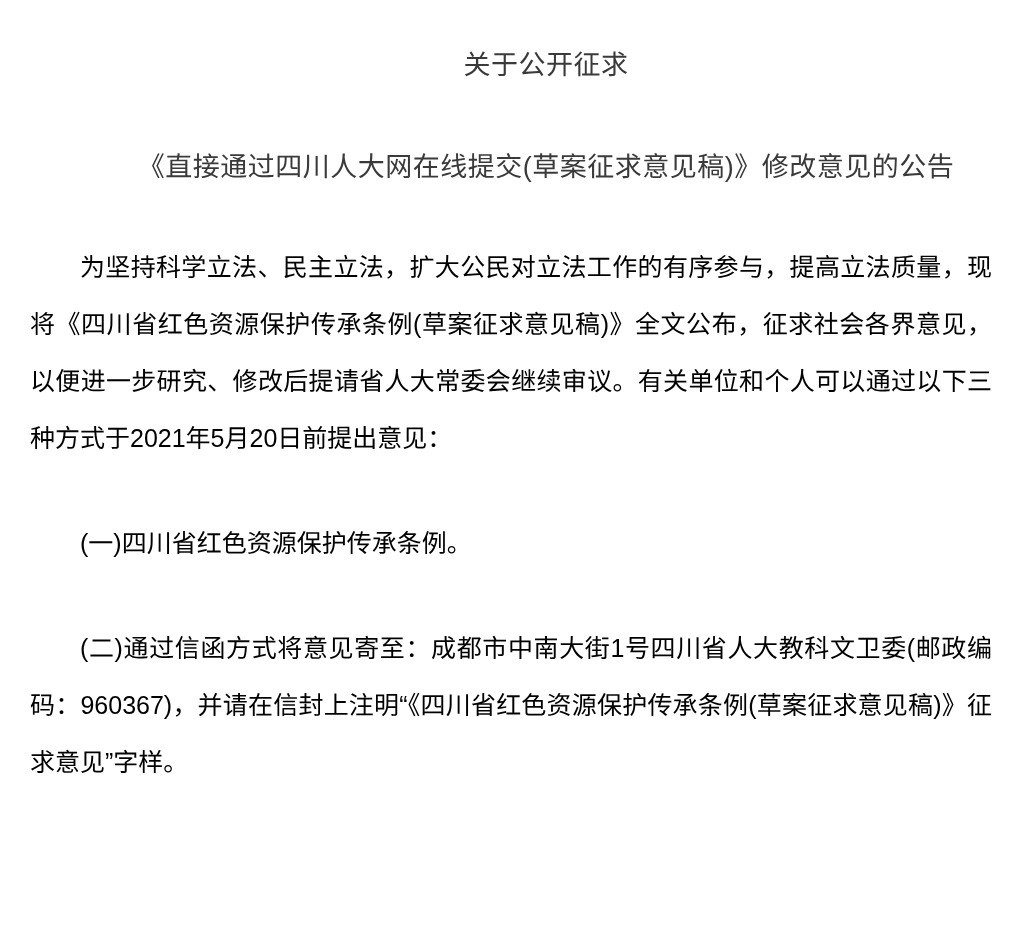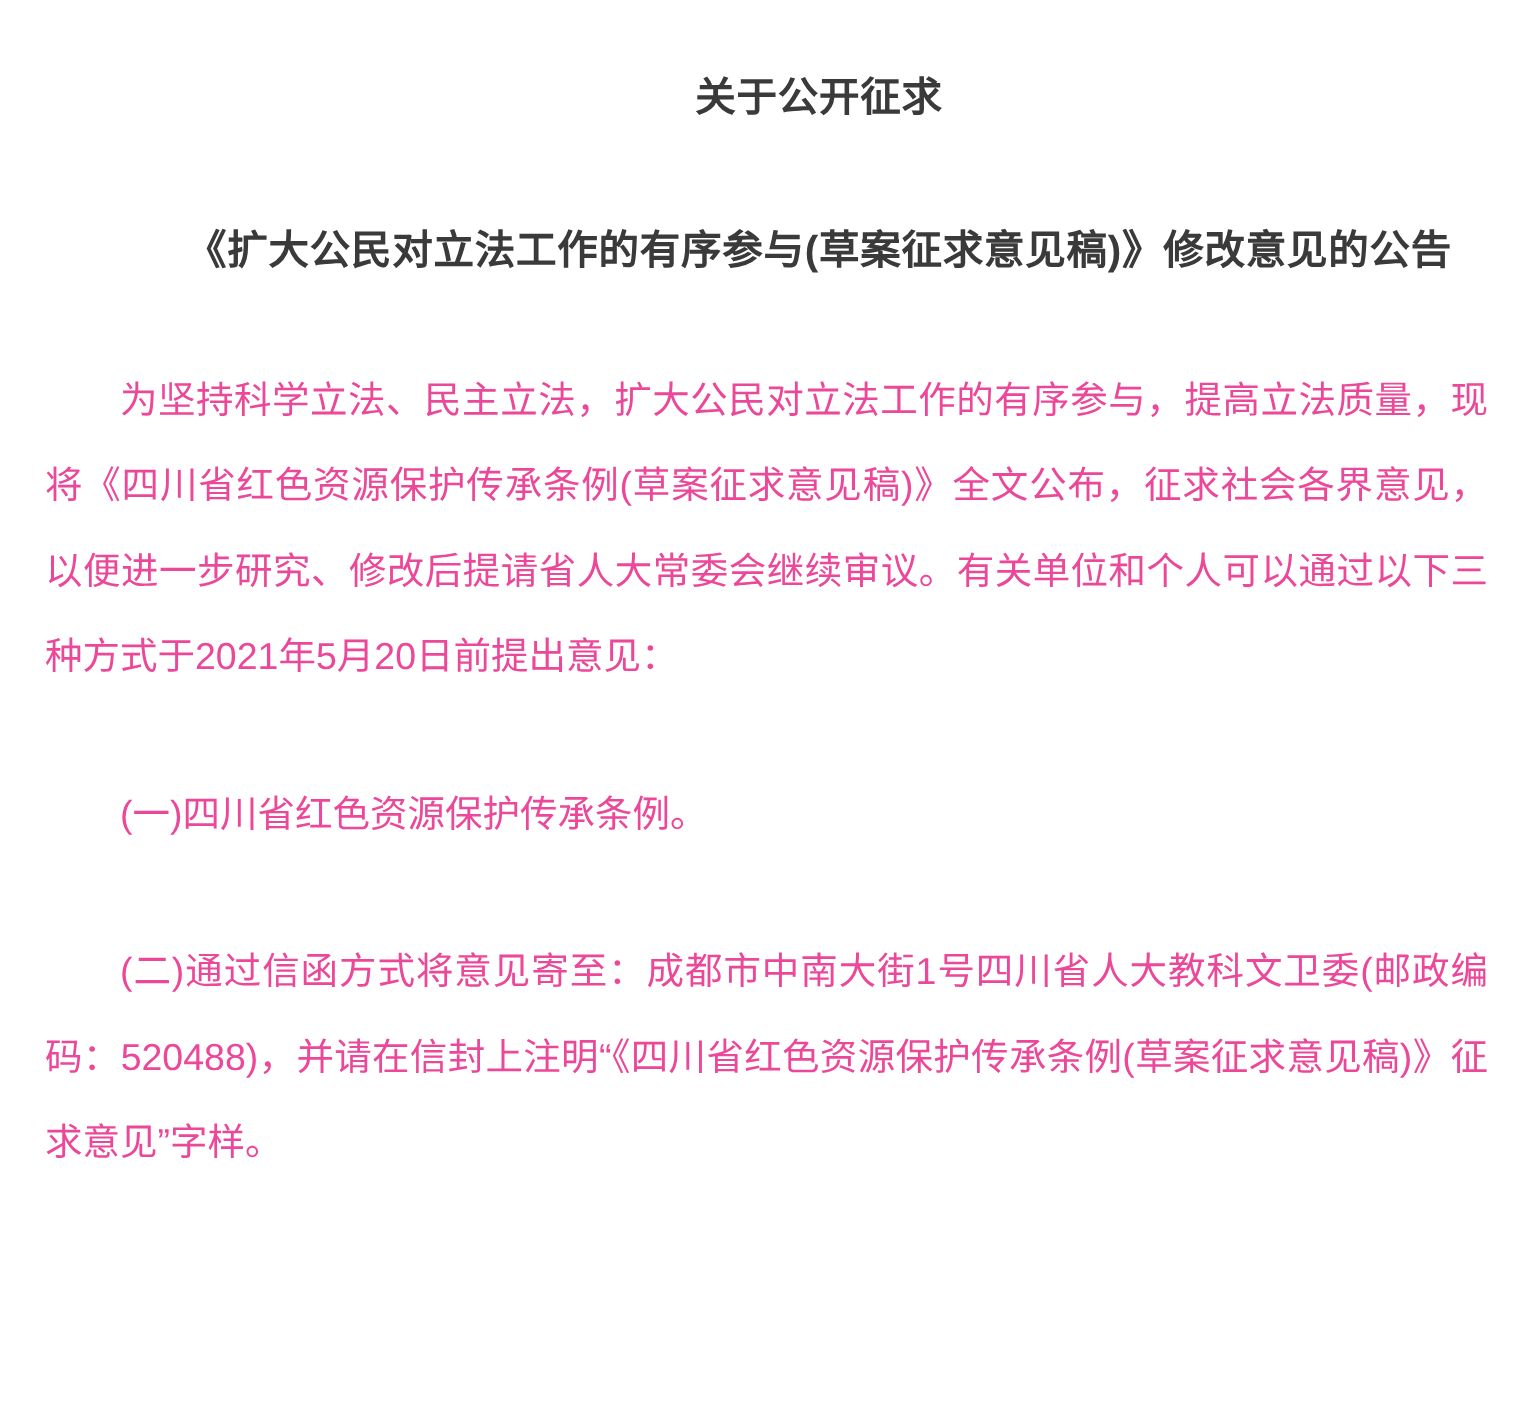--- a/index.html
+++ b/index.html
@@ -15,48 +15,48 @@
     color: #3a3a3a;
   }
   .notice {
     box-sizing: border-box;
     width: 1024px;
     padding: 37px 16px 20px 30px;
   }
   .notice-title,
   .notice-subtitle {
     font-size: 27px;
-    font-weight: 700;
+    font-weight: 400;
     line-height: 57px;
     text-align: center;
     text-indent: 2em;      
     color: #3a3a3a;
     letter-spacing: 0.5px;
   }
   .notice-title   { margin: 0 0 45px 0; }
   .notice-subtitle{ margin: 0 0 43px 0; }
   .notice-paragraph {
     font-size: 25px;
     font-weight: 400;
     line-height: 57px;
     margin: 0 16px 48px 0;
     text-align: justify;
     text-justify: inter-character;
     text-indent: 2em;
-    color: #ec4899;
+    color: #000000;
     word-break: break-all;
   }
 </style>
 </head>
 <body>
 
 <article class="notice">
   <h1 class="notice-title">关于公开征求</h1>
 
-  <h2 class="notice-subtitle">《扩大公民对立法工作的有序参与(草案征求意见稿)》修改意见的公告</h2>
+  <h2 class="notice-subtitle">《直接通过四川人大网在线提交(草案征求意见稿)》修改意见的公告</h2>
 
   <p class="notice-paragraph">为坚持科学立法、民主立法，扩大公民对立法工作的有序参与，提高立法质量，现将《四川省红色资源保护传承条例(草案征求意见稿)》全文公布，征求社会各界意见，以便进一步研究、修改后提请省人大常委会继续审议。有关单位和个人可以通过以下三种方式于2021年5月20日前提出意见：</p>
 
   <p class="notice-paragraph">(一)四川省红色资源保护传承条例。</p>
 
-  <p class="notice-paragraph">(二)通过信函方式将意见寄至：成都市中南大街1号四川省人大教科文卫委(邮政编码：520488)，并请在信封上注明“《四川省红色资源保护传承条例(草案征求意见稿)》征求意见”字样。</p>
+  <p class="notice-paragraph">(二)通过信函方式将意见寄至：成都市中南大街1号四川省人大教科文卫委(邮政编码：960367)，并请在信封上注明“《四川省红色资源保护传承条例(草案征求意见稿)》征求意见”字样。</p>
 
 </article>
 
 </body></html>

